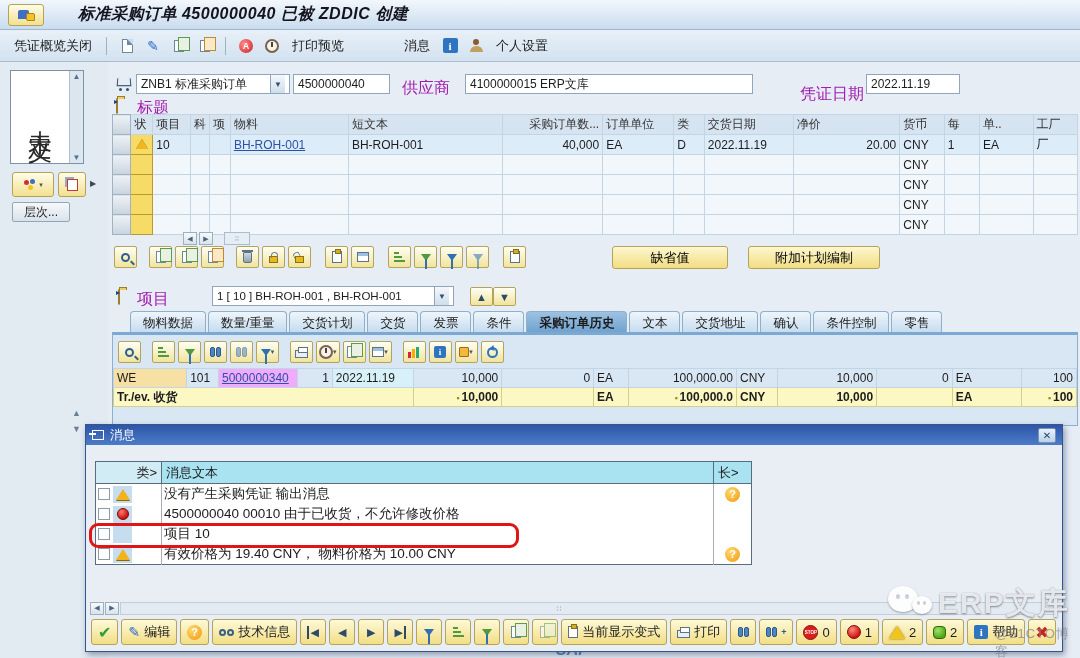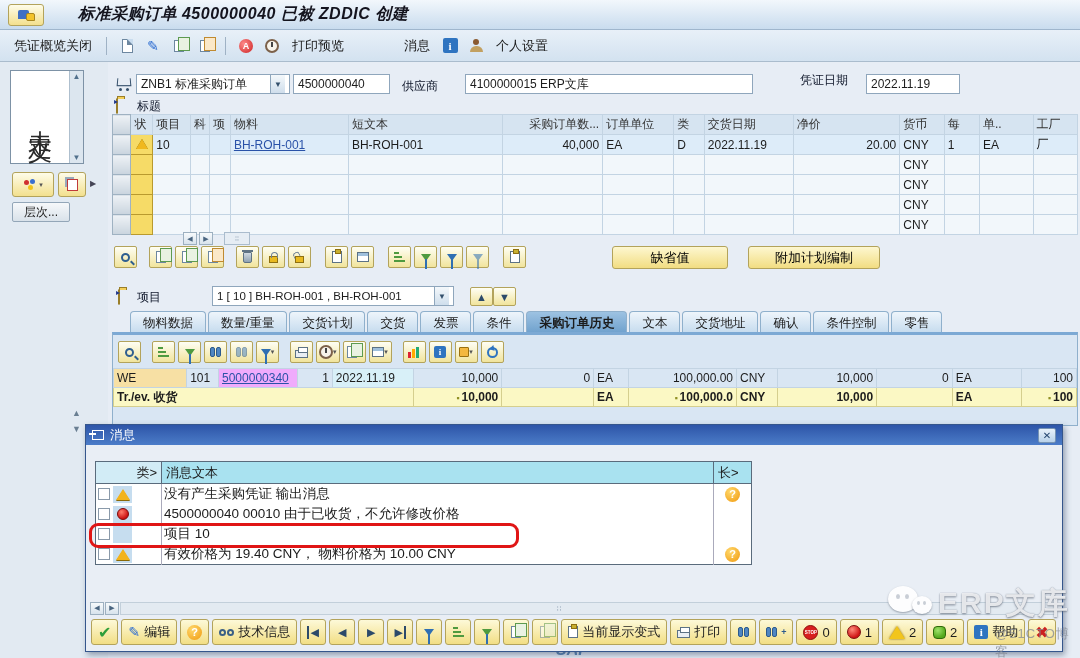--- a/index.html
+++ b/index.html
@@ -68,21 +68,21 @@
   .side-panel{left:0;top:62px;width:108px;height:596px;background:#e2eaf2}
   .undef-box{left:10px;top:70px;width:74px;height:94px;background:#fff;border:1px solid #7d92a6;display:flex}
   .undef-text{flex:1;writing-mode:vertical-rl;text-orientation:upright;font-size:24px;color:#2a2a2a;display:flex;align-items:center;justify-content:center;letter-spacing:4px}
   .mini-scroll{width:14px;border-left:1px solid #aebfce;background:#dce6ef;display:flex;flex-direction:column;justify-content:space-between;align-items:center;font-size:8px;color:#51708c;padding:1px 0}
   .side-btn{background:linear-gradient(#fefce9,#f3e08e);border:1px solid #b3a35b;border-radius:3px;display:flex;align-items:center;justify-content:center}
   .gray-btn{background:linear-gradient(#f6f8fa,#d9e2ea);border:1px solid #93a6b8;border-radius:2px;font-size:12px;text-align:center}
 
   
   .fld{background:#fff;border:1px solid #8fa6bc;height:20px;font-size:12px;display:flex;align-items:center;padding:0 4px;overflow:hidden;white-space:nowrap}
   .combo .dd{margin-left:auto;width:15px;height:18px;background:linear-gradient(#f4f8fb,#cfdeec);border-left:1px solid #8fa6bc;display:flex;align-items:center;justify-content:center;font-size:8px;color:#33506c}
-  .lbl{font-size:12px;color:#0f172a}
+  .lbl{font-size:16px;color:#a21caf}
   .folder-ic{width:14px;height:11px;background:linear-gradient(#fdf2c0,#f3cf5a);border:1px solid #9a7e28;border-radius:1px;position:relative}
   .folder-ic::before{content:"";position:absolute;left:0;top:-3px;width:6px;height:2px;background:#f3cf5a;border:1px solid #9a7e28;border-bottom:none}
   .folder-ic::after{content:"▸";position:absolute;right:-1px;top:-2px;font-size:8px;color:#223a8c}
   .cart-ic{width:16px;height:13px;position:relative}
   .cart-ic::before{content:"";position:absolute;left:1px;top:1px;width:12px;height:7px;border:1.5px solid #35506b;border-top:none;transform:perspective(10px) rotateX(8deg)}
   .cart-ic::after{content:"";position:absolute;left:3px;bottom:0;width:3px;height:3px;border-radius:50%;background:#35506b;box-shadow:7px 0 0 #35506b}
 
   
   table{border-collapse:collapse;table-layout:fixed}
   .clip{overflow:hidden}
@@ -231,21 +231,21 @@
 
 
 <span class="abs cart-ic" style="left:116px;top:77px"></span>
 <div class="abs fld combo" style="left:136px;top:74px;width:154px">
   <span>ZNB1 标准采购订单</span>
   <span class="dd">▼</span>
 </div>
 <div class="abs fld" style="left:293px;top:74px;width:97px">4500000040</div>
 <span class="abs lbl" style="left:402px;top:78px">供应商</span>
 <div class="abs fld" style="left:465px;top:74px;width:288px">4100000015 ERP文库</div>
-<span class="abs lbl" style="left:800px;top:72px">凭证日期</span>
+<span class="abs lbl" style="left:800px;top:84px">凭证日期</span>
 <div class="abs fld" style="left:866px;top:74px;width:94px">2022.11.19</div>
 
 <span class="abs folder-ic" style="left:116px;top:99px"></span>
 <span class="abs lbl" style="left:137px;top:98px">标题</span>
 
 
 <div class="abs clip" style="left:112px;top:114px;width:966px;height:121px">
 <table class="itbl">
   <colgroup>
         <col style="width:19px">

